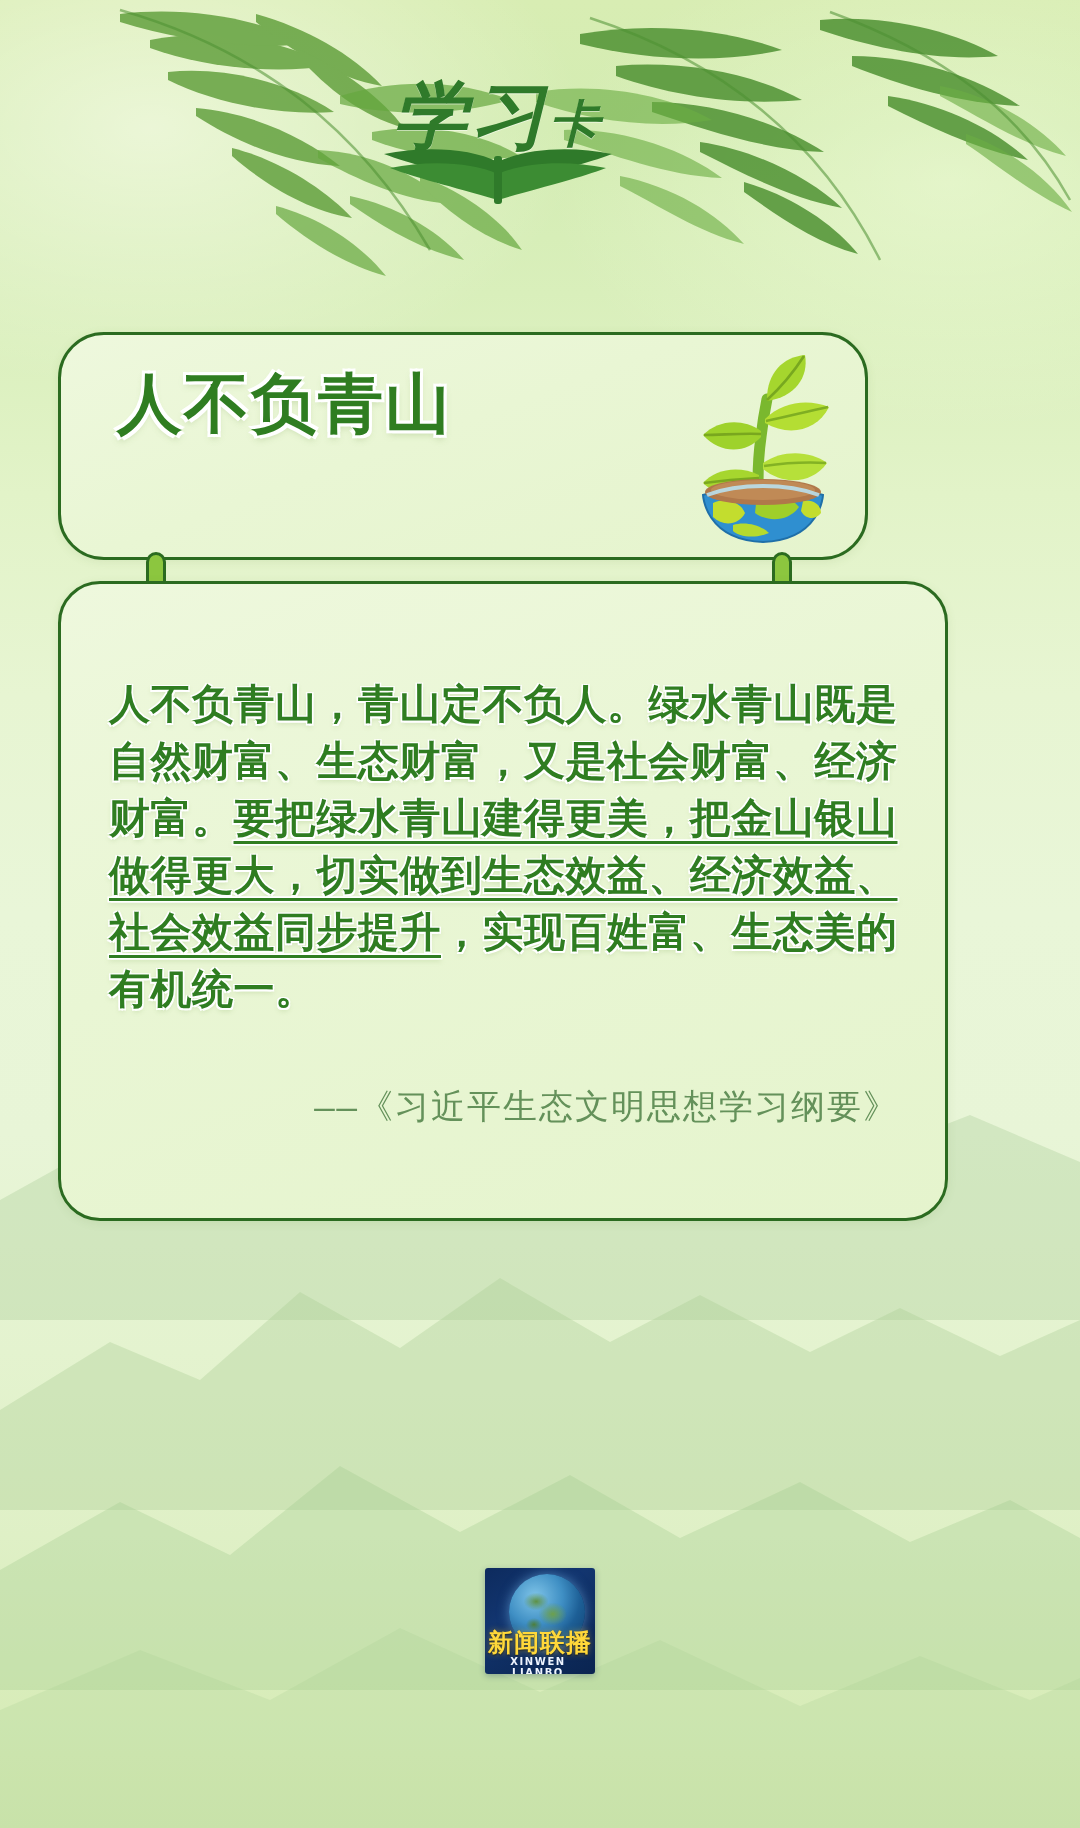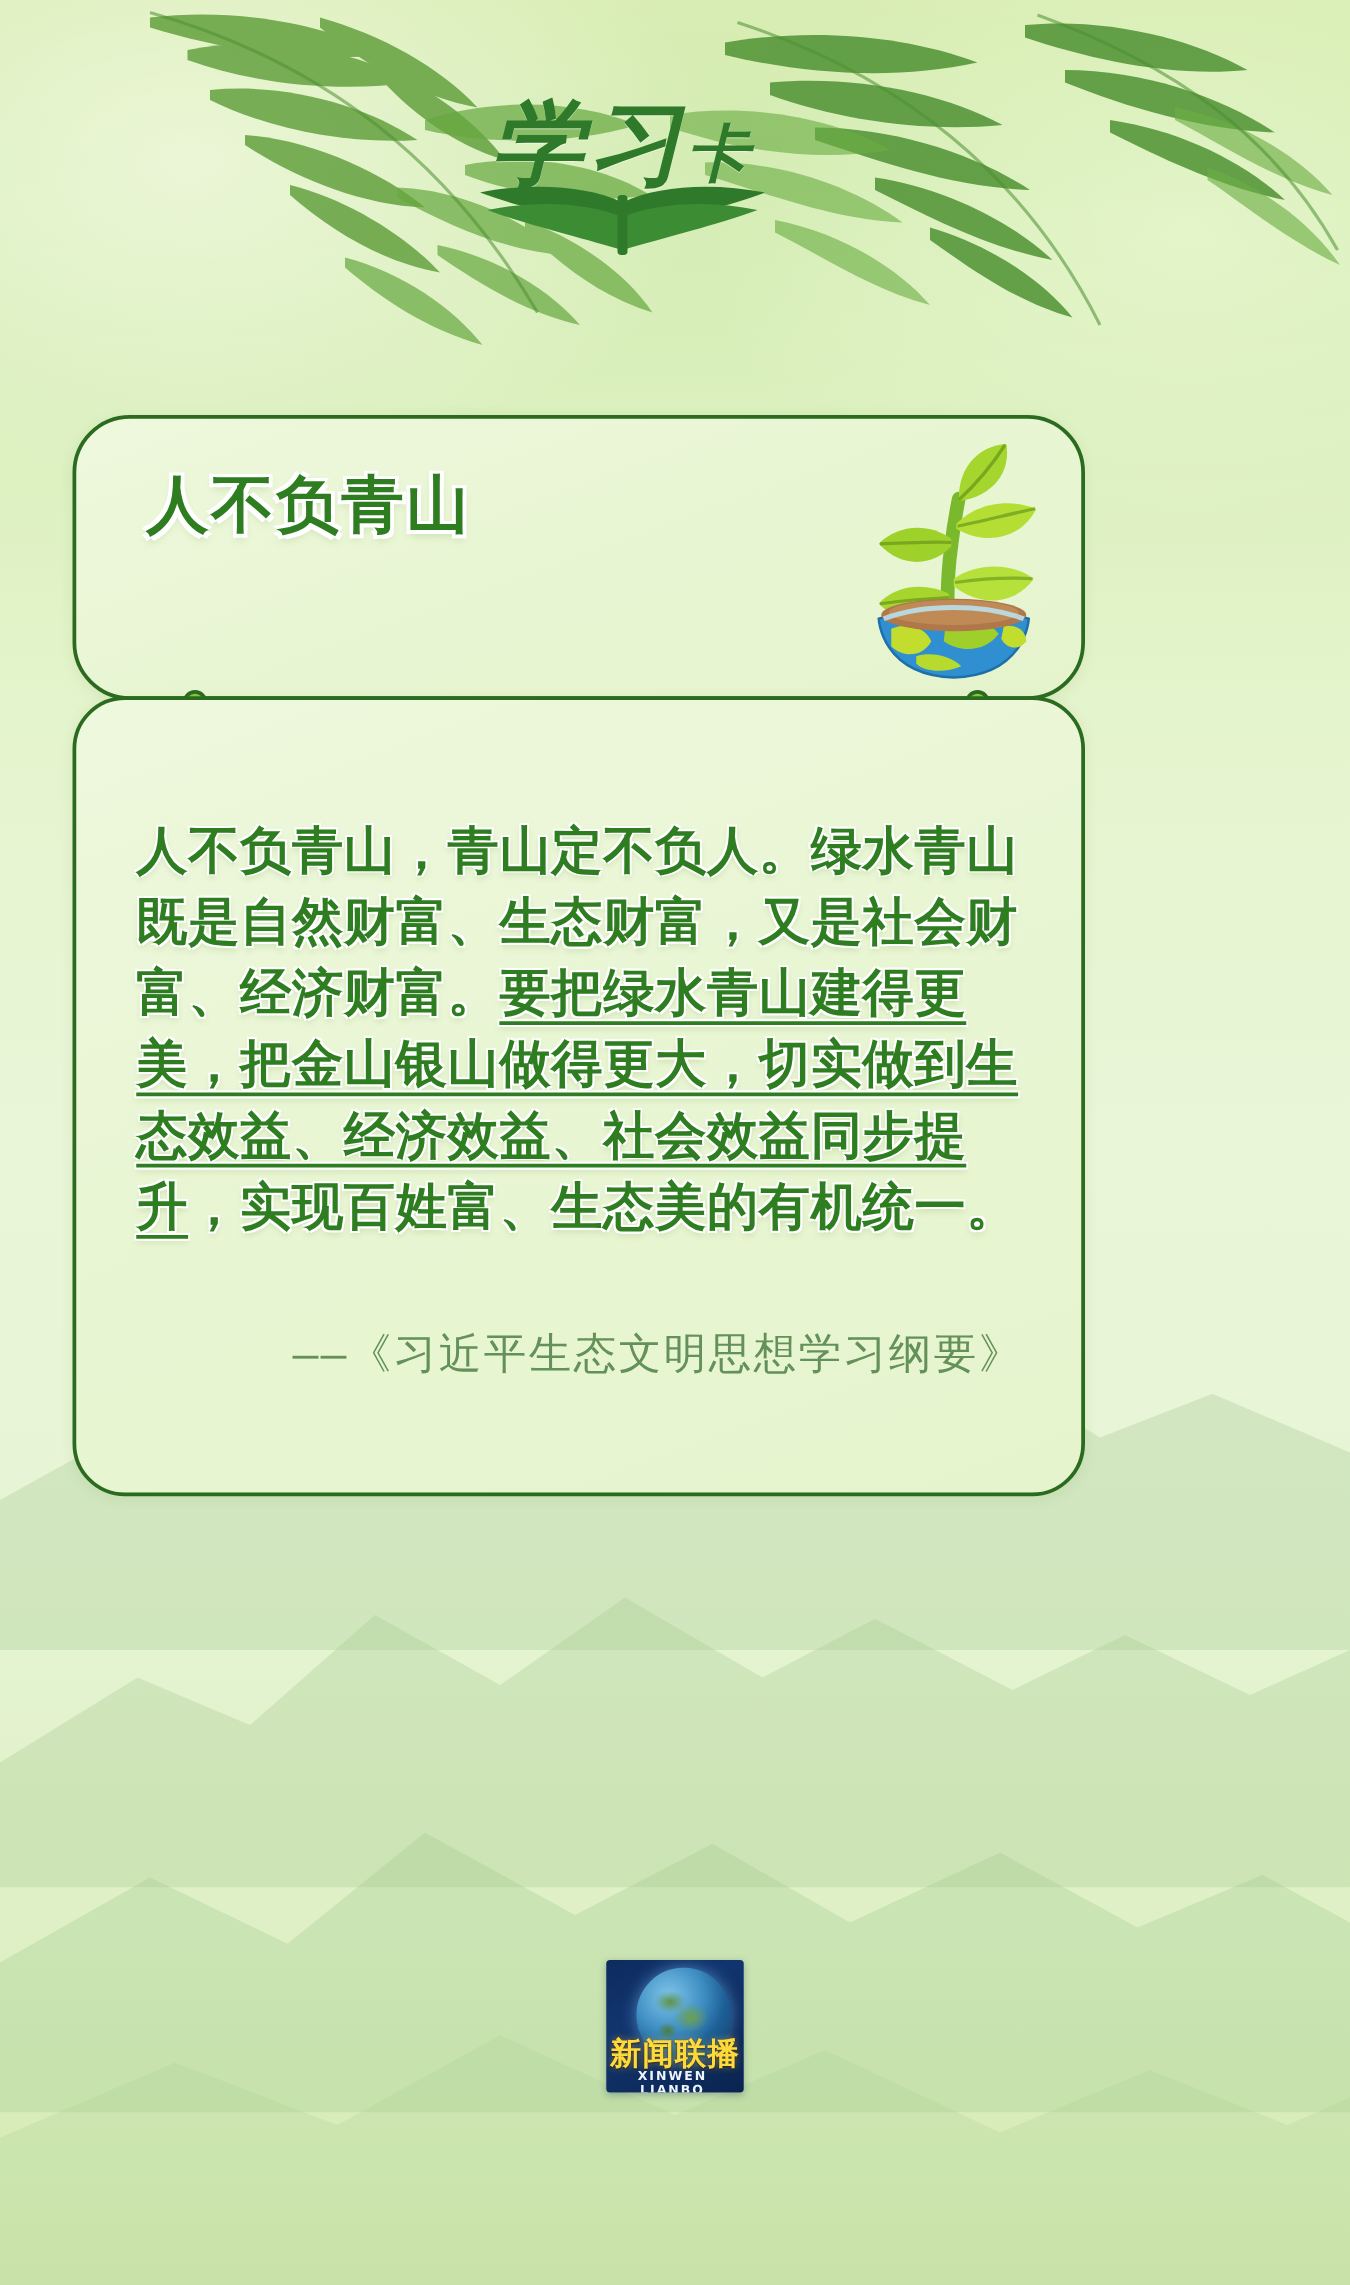--- a/index.html
+++ b/index.html
@@ -62,21 +62,21 @@
     border-radius:46px;
     background:linear-gradient(160deg,#eef8dd 0%,#e9f6d4 45%,#e5f4cd 100%);
     box-shadow:0 2px 10px rgba(90,130,50,.10);
   }
   #title-card{ left:58px; top:332px; width:810px; height:228px; }
 
   .title-text{
     position:absolute; left:56px; top:26px;
     font-family:"DejaVu Sans","Liberation Sans",sans-serif;
     font-weight:bold;
-    font-size:50px; line-height:86px;
+    font-size:65px; line-height:86px;
     color:#2f7d21;
     letter-spacing:2px;
     text-shadow:
       2px 2px 0 #fff, -2px 2px 0 #fff, 2px -2px 0 #fff, -2px -2px 0 #fff,
       3px 3px 0 #fff, -3px 3px 0 #fff, 3px -3px 0 #fff, -3px -3px 0 #fff,
       0 4px 7px rgba(120,160,80,.35);
     white-space:pre-line;
   }
 
   
@@ -88,21 +88,21 @@
     width:20px; height:40px;
     background:#8cc63f;
     border:3px solid #2b6b20;
     border-radius:10px;
     top:552px;
   }
   #tab-left{ left:146px; }
   #tab-right{ left:772px; }
 
   
-  #body-card{ left:58px; top:557px; width:810px; height:640px; border-radius:42px; }
+  #body-card{ left:58px; top:581px; width:890px; height:640px; border-radius:42px; }
 
   .body-text{
     position:absolute; left:48px; top:92px; right:40px;
     font-family:"DejaVu Sans","Liberation Sans",sans-serif;
     font-weight:bold;
     font-size:41px;
     line-height:57px;
     color:#2f7d21;
     letter-spacing:0.5px;
     text-shadow:

